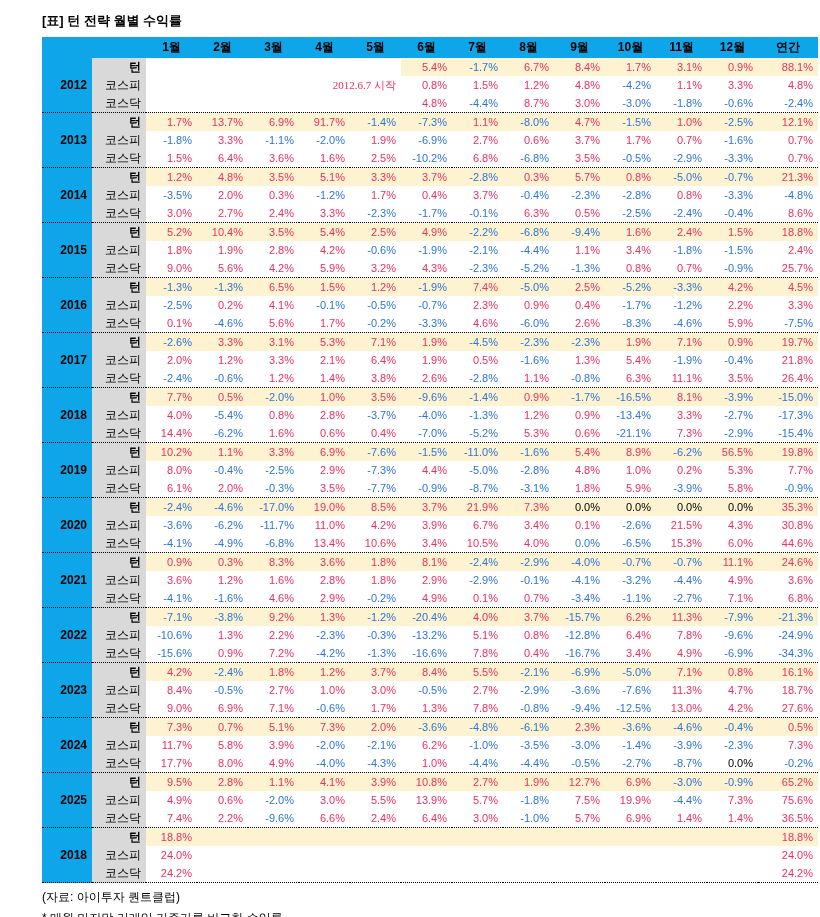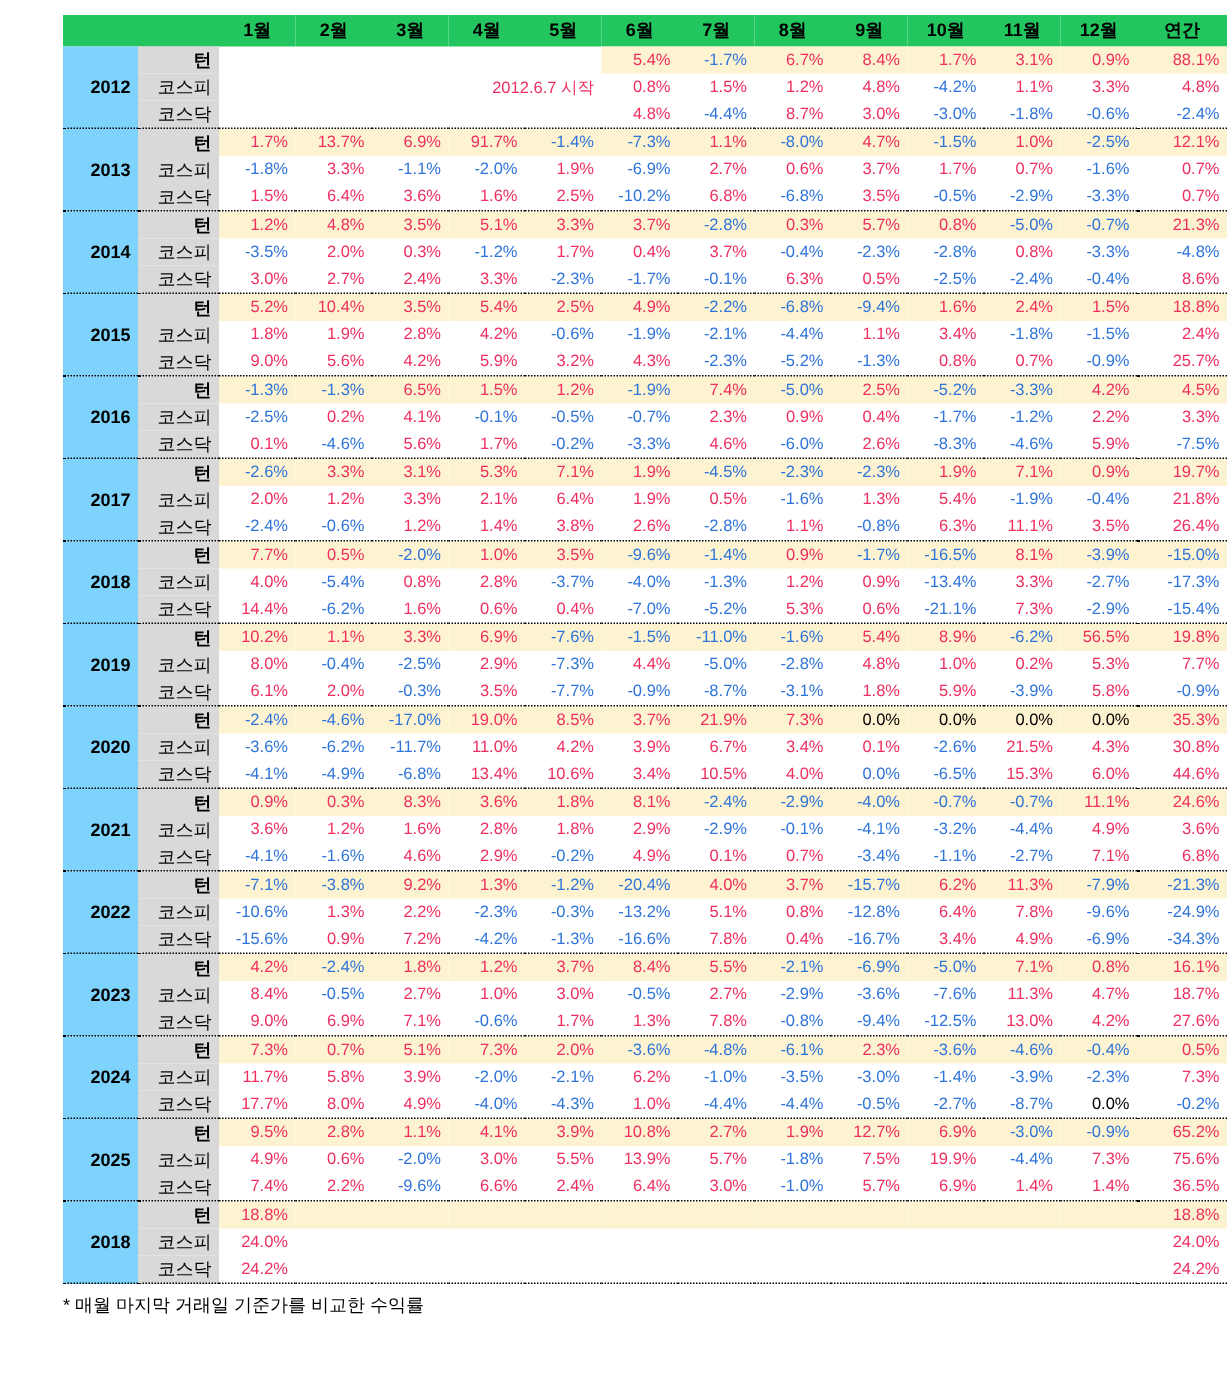--- a/index.html
+++ b/index.html
@@ -1,37 +1,38 @@
 <!DOCTYPE html>
 <html><head>
 <meta charset="utf-8">
 <style>
   html,body{margin:0;padding:0;background:#fff;}
   body{width:820px;height:917px;font-family:"Liberation Sans","DejaVu Sans",sans-serif;color:#000;}
   .wrap{padding:10px 0 0 42px;}
   .title{font-size:13px;font-weight:bold;margin:2px 0 7px 0;letter-spacing:0px;}
   table.returns{border-collapse:collapse;table-layout:fixed;width:776px;font-size:11px;}
-  table.returns th{background:#22c55e;font-weight:bold;font-size:12px;height:21px;padding:0;text-align:center;}
+  table.returns th{background:#0ea5e9;font-weight:bold;font-size:12px;height:21px;padding:0;text-align:center;}
   table.returns td{height:18px;padding:0 5px 0 0;text-align:right;white-space:nowrap;vertical-align:middle;}
-  td.year-cell{background:#7dd3fc;font-weight:bold;font-size:12px;text-align:center;padding:0 4px 0 0;}
+  td.year-cell{background:#0ea5e9;font-weight:bold;font-size:12px;text-align:center;padding:0 4px 0 0;}
   td.label-cell{background:#d9d9d9;font-size:12px;text-align:right;padding:0 8px 0 0;}
   td.label-cell.turn{font-weight:bold;}
   td.hl{background:#fdf3d1;}
-  td.note-cell{text-align:center;padding:0;}
+  td.note-cell{text-align:center;padding:0;font-family:Liberation Serif, serif;}
   .pos{color:#ee2f5f;}
   .neg{color:#2e74d9;}
   .zero{color:#000;}
   tr.block-start{border-top:1px dotted #000;}
   tr.block-end{border-bottom:1px dotted #000;}
   .footer{margin-top:4px;font-size:12px;line-height:21px;}
 </style>
 </head>
 <body>
 
 <div class="wrap">
+  <div class="title">[표] 턴 전략 월별 수익률</div>
 
   <table class="returns">
     <colgroup>
       <col style="width:50px">
         <col style="width:54px">
       <col style="width:51px">
         <col style="width:51px">
         <col style="width:51px">
         <col style="width:51px">
       <col style="width:51px">
@@ -791,15 +792,16 @@
           <td></td>
           <td></td>
           <td></td>
           <td></td>
           <td class="pos">24.2%</td>
         </tr>
       </tbody>
   </table>
 
   <div class="footer">
+    <div>(자료: 아이투자 퀀트클럽)</div>
     <div>* 매월 마지막 거래일 기준가를 비교한 수익률</div>
   </div>
 </div>
 
 </body></html>

